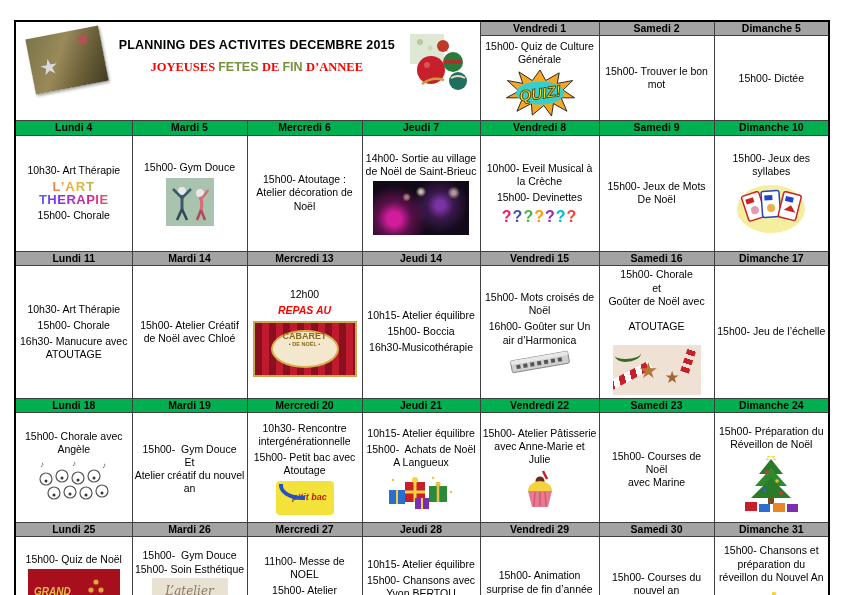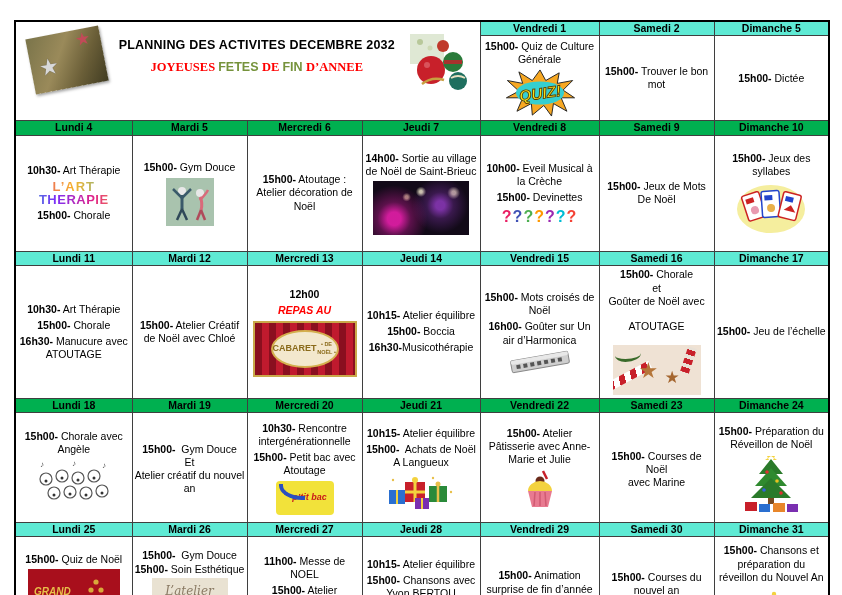--- a/index.html
+++ b/index.html
@@ -2,28 +2,28 @@
 <html><head>
 <meta charset="utf-8">
 <style>
   html,body{margin:0;padding:0;background:#fff;}
   body{width:842px;height:595px;font-family:"Liberation Sans",sans-serif;color:#000;}
   .sheet{position:relative;width:842px;height:595px;background:#fff;overflow:hidden;}
   table.plan{position:absolute;left:14px;top:20px;width:814px;border-collapse:collapse;table-layout:fixed;border:2px solid #000;}
   td{border:1px solid #3f3f3f;padding:1px 2px;text-align:center;vertical-align:middle;font-size:10.5px;line-height:1.25;overflow:hidden;}
   td.hd{font-weight:bold;height:13px;font-size:10.5px;padding:0;}
   td.hd.g{background:#00B050;}
-  td.hd.r{background:#5eead4;}
+  td.hd.r{background:#a3a3a3;}
   tr.cw1 td.cell{height:74px;}
   tr.cw2 td.cell{height:113px;}
   tr.cw3 td.cell{height:112px;}
   tr.cw4 td.cell{height:107px;}
   tr.cw5 td.cell{height:92px;}
   .ev{margin:3px 0;}
-  .t{font-weight:bold;white-space:pre-wrap;}
+  .t{font-weight:normal;white-space:pre-wrap;}
   .x{white-space:pre-wrap;}
   .red-line{color:#FF0000;font-weight:bold;font-style:italic;}
   
   td.title-cell{vertical-align:top;padding:4px 6px;}
   .title-wrap{display:flex;align-items:flex-start;justify-content:space-between;height:100%;}
   .title-text{flex:1;text-align:center;padding-top:12px;}
   .title-l1{font-size:12.5px;font-weight:bold;letter-spacing:.2px;}
   .title-l2{font-size:12.5px;font-weight:bold;margin-top:6px;}
   .c-red{color:#FF0000;font-family:Liberation Serif, serif;} .c-olive{color:#76933C;text-align:right;}
   .img-photo-stars{width:74px;height:56px;margin:6px 0 0 8px;transform:rotate(-11deg);
@@ -40,21 +40,21 @@
      radial-gradient(circle at 70% 45%, rgba(150,60,200,.8) 0 6%, rgba(150,60,200,.3) 18%, transparent 38%),
      radial-gradient(circle at 50% 20%, rgba(255,255,210,.8) 0 2%, transparent 8%),
      radial-gradient(circle at 84% 22%, rgba(255,240,200,.7) 0 2%, transparent 7%),
      radial-gradient(circle at 35% 30%, rgba(255,235,180,.6) 0 2%, transparent 6%),
      #120a18;}
   .img-qmarks{font-size:16px;font-weight:bold;letter-spacing:1px;}
   .q1{color:#e91e63}.q2{color:#3f51b5}.q3{color:#4caf50}.q4{color:#ff9800}.q5{color:#9c27b0}.q6{color:#00bcd4}.q7{color:#f44336}
   .img-cabaret{width:100px;height:52px;border:2px solid #c9a94a;background:repeating-linear-gradient(90deg,#8a0f1f 0 7px,#c01a2e 7px 14px);
      display:flex;align-items:center;justify-content:center;}
   .cab-oval{background:#f3e8cd;border:2px solid #d4af4e;border-radius:50%;width:64px;height:34px;
-     display:flex;flex-direction:row;align-items:center;justify-content:space-between;}
+     display:flex;flex-direction:column;align-items:center;justify-content:flex-start;}
   .cab-1{font-size:9px;font-weight:bold;color:#8a6a1a;line-height:1;}
   .cab-2{font-size:5.5px;font-weight:bold;color:#8a6a1a;line-height:1.4;}
   .img-cookies{width:88px;height:50px;background:#efe2d4;position:relative;overflow:hidden;}
   .img-cookies .ck1{position:absolute;left:26px;top:12px;font-size:22px;color:#b5763a;}
   .img-cookies .ck2{position:absolute;left:52px;top:22px;font-size:17px;color:#a5662f;}
   .img-cookies .cane{position:absolute;left:-6px;top:26px;width:46px;height:9px;transform:rotate(-28deg);
      background:repeating-linear-gradient(105deg,#c8202a 0 6px,#fff 6px 12px);}
   .img-cookies .ribbon{position:absolute;right:8px;top:2px;width:9px;height:26px;transform:rotate(18deg);
      background:repeating-linear-gradient(0deg,#c8202a 0 5px,#e8e0d6 5px 9px);}
   .img-cookies .sprig{position:absolute;left:2px;top:2px;width:26px;height:12px;border-bottom:3px solid #3a6a2a;border-radius:0 0 60% 40%;}
@@ -96,21 +96,21 @@
 
 <tbody>
         <tr>
   <td class="title-cell" colspan="4" rowspan="2">
     <div class="title-wrap">
       <div class="img-photo-stars">
         <span class="star-silver">★</span>
         <span class="star-red">★</span>
       </div>
       <div class="title-text">
-        <div class="title-l1">PLANNING DES ACTIVITES DECEMBRE 2032</div>
+        <div class="title-l1">PLANNING DES ACTIVITES DECEMBRE 2015</div>
         <div class="title-l2">
           <span class="c-red">JOYEUSES </span><span class="c-olive">FETES </span><span class="c-red">DE </span><span class="c-olive">FIN </span><span class="c-red">D’ANNEE</span>
         </div>
       </div>
       <div class="img-ornaments">
         <svg width="62" height="58" viewBox="0 0 62 58">
           <rect x="0" y="0" width="34" height="30" fill="#dfe8d4"></rect>
           <circle cx="10" cy="8" r="3" fill="#b8c89a"></circle>
                   <circle cx="20" cy="14" r="2.5" fill="#cdd9b4"></circle>
           <circle cx="33" cy="12" r="6" fill="#c0392b"></circle>
@@ -218,21 +218,21 @@
                 <rect x="45" y="12" width="18" height="26" rx="2" fill="#fff" stroke="#cc2222" stroke-width="1.5"></rect>
                 <rect x="48" y="16" width="8" height="5" fill="#2244cc"></rect>
                 <path d="M49 30 l6 -6 6 6 z" fill="#cc2222"></path>
               </g>
     </svg>
   </td>
 </tr>
 
 <tr>
   <td class="hd r">Lundi 11</td>
-  <td class="hd r">Mardi 12</td>
+  <td class="hd r">Mardi 14</td>
   <td class="hd r">Mercredi 13</td>
   <td class="hd r">Jeudi 14</td>
   <td class="hd r">Vendredi 15</td>
   <td class="hd r">Samedi 16</td>
   <td class="hd r">Dimanche 17</td>
 </tr>
 
 <tr class="cw3">
   <td class="cell">
     <div class="ev"><b class="t">10h30-</b><span class="x"> Art Thérapie</span></div>

